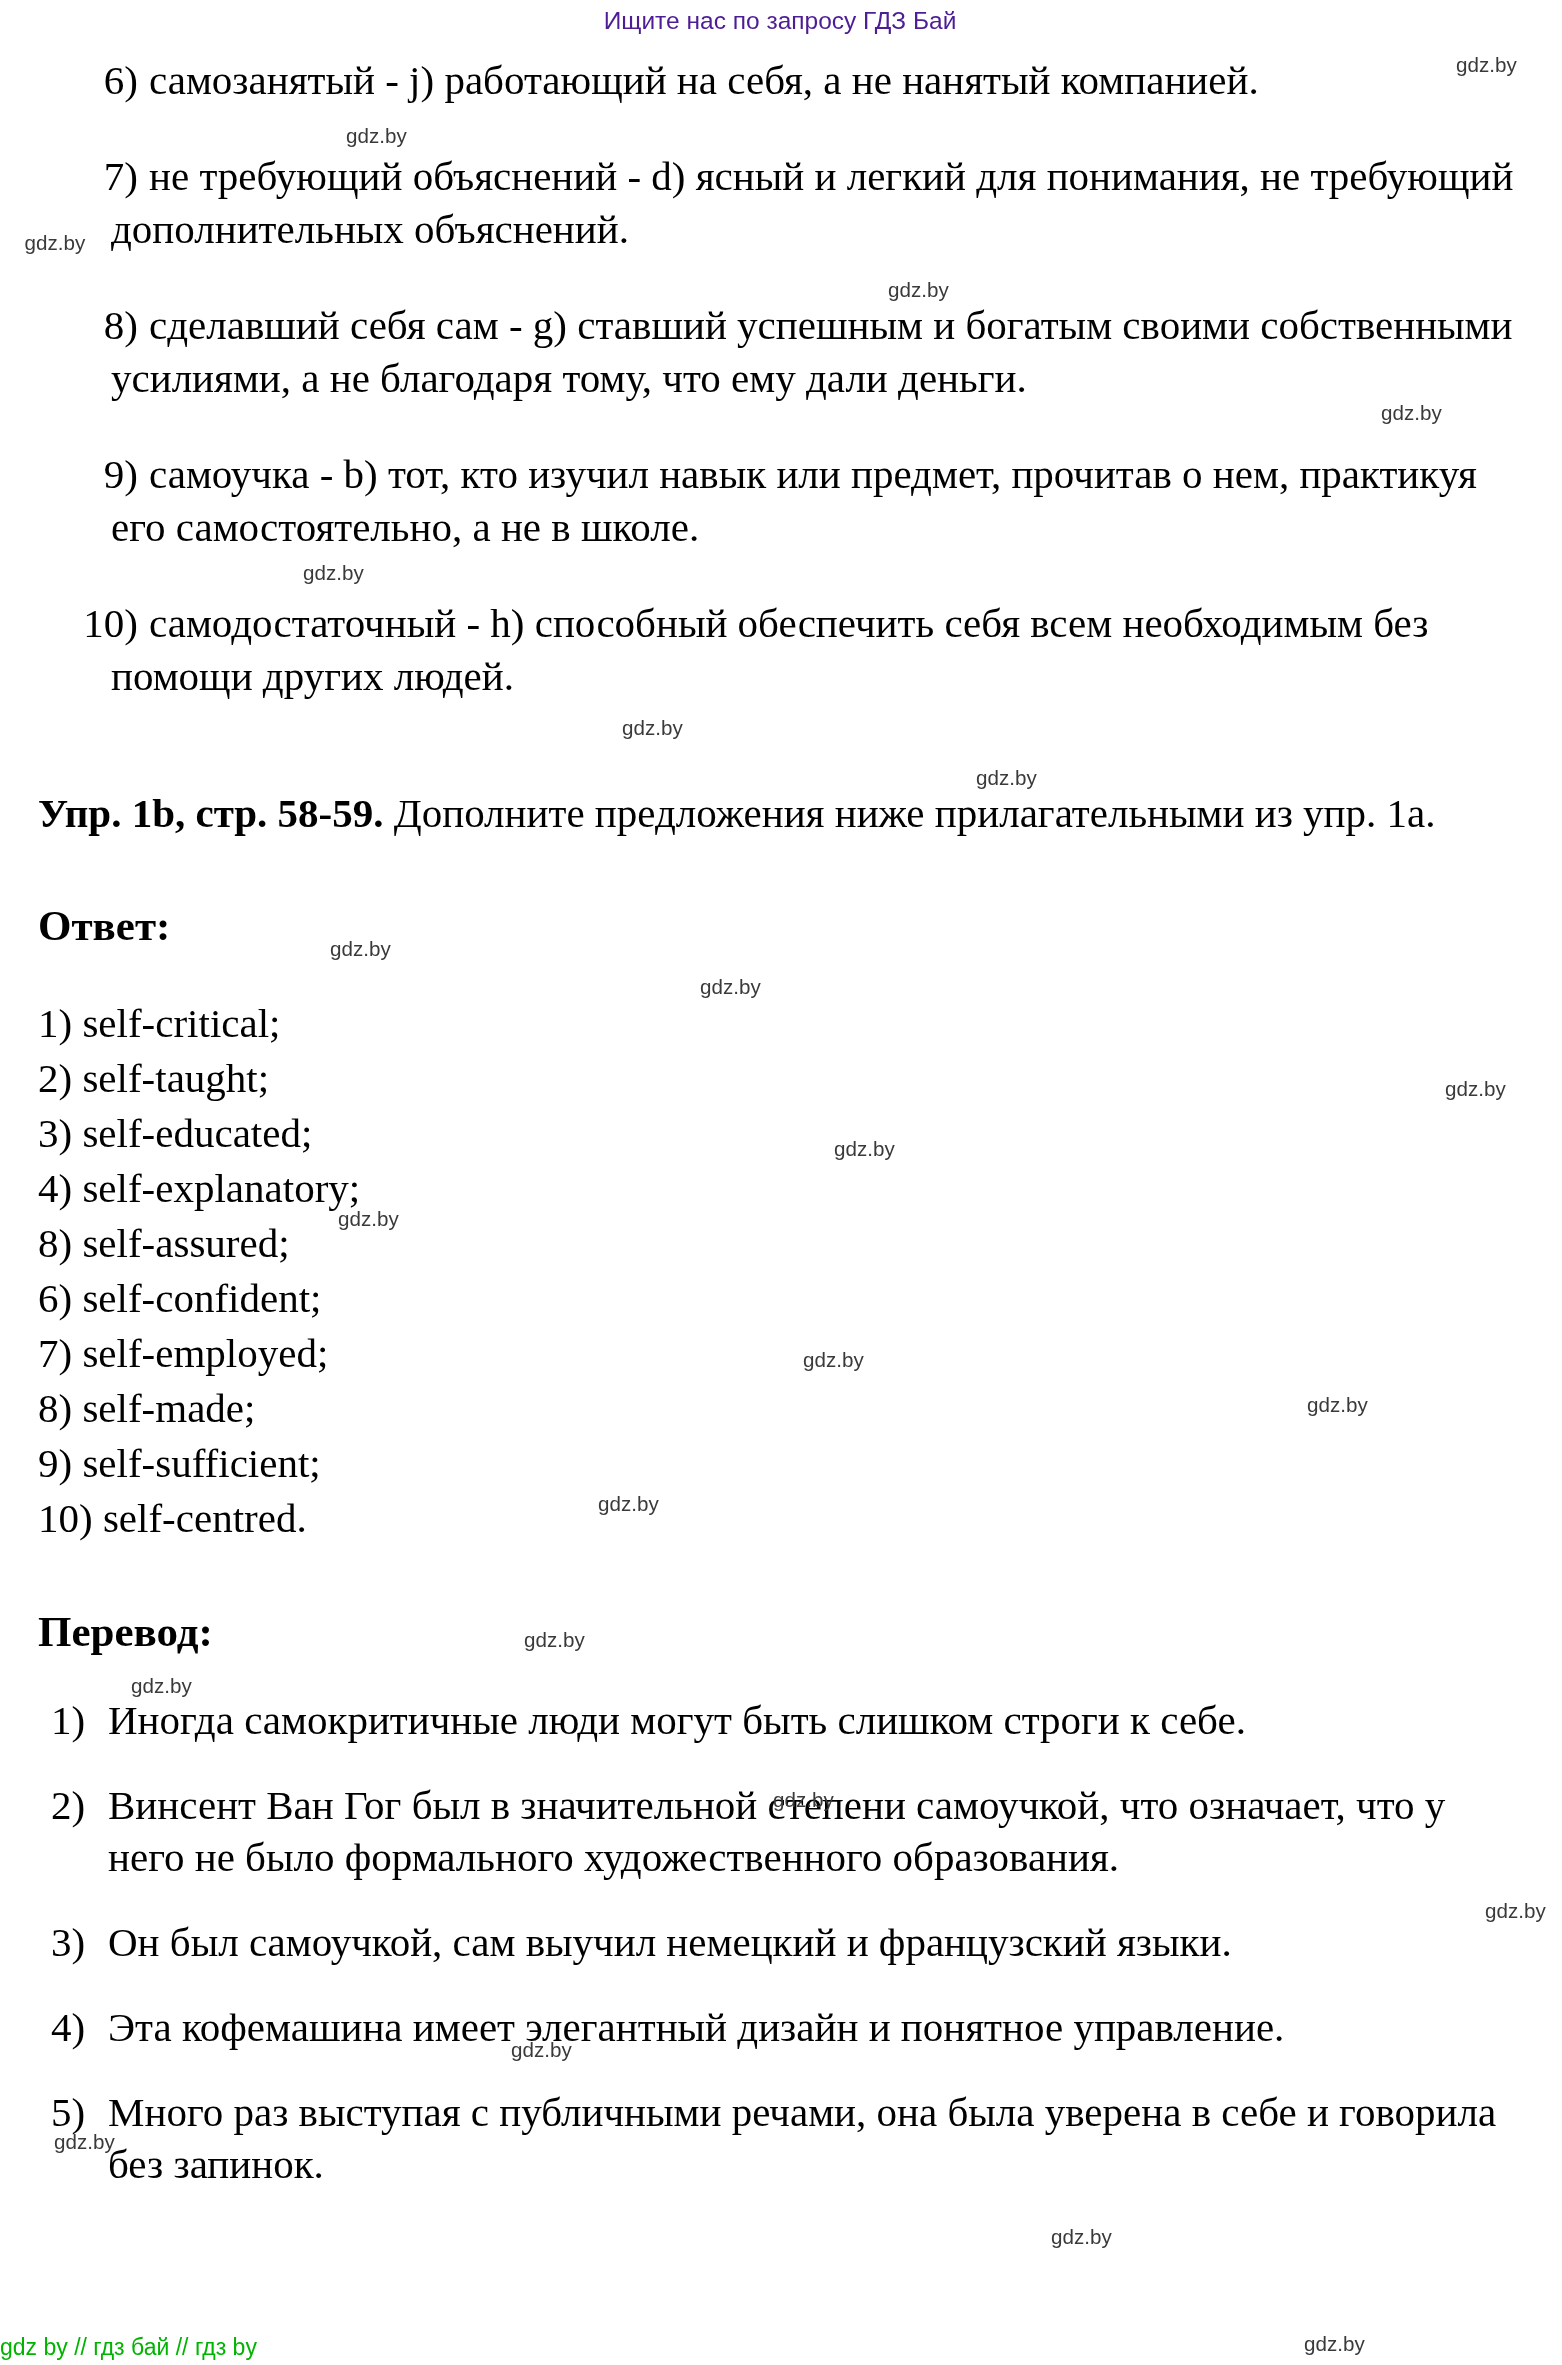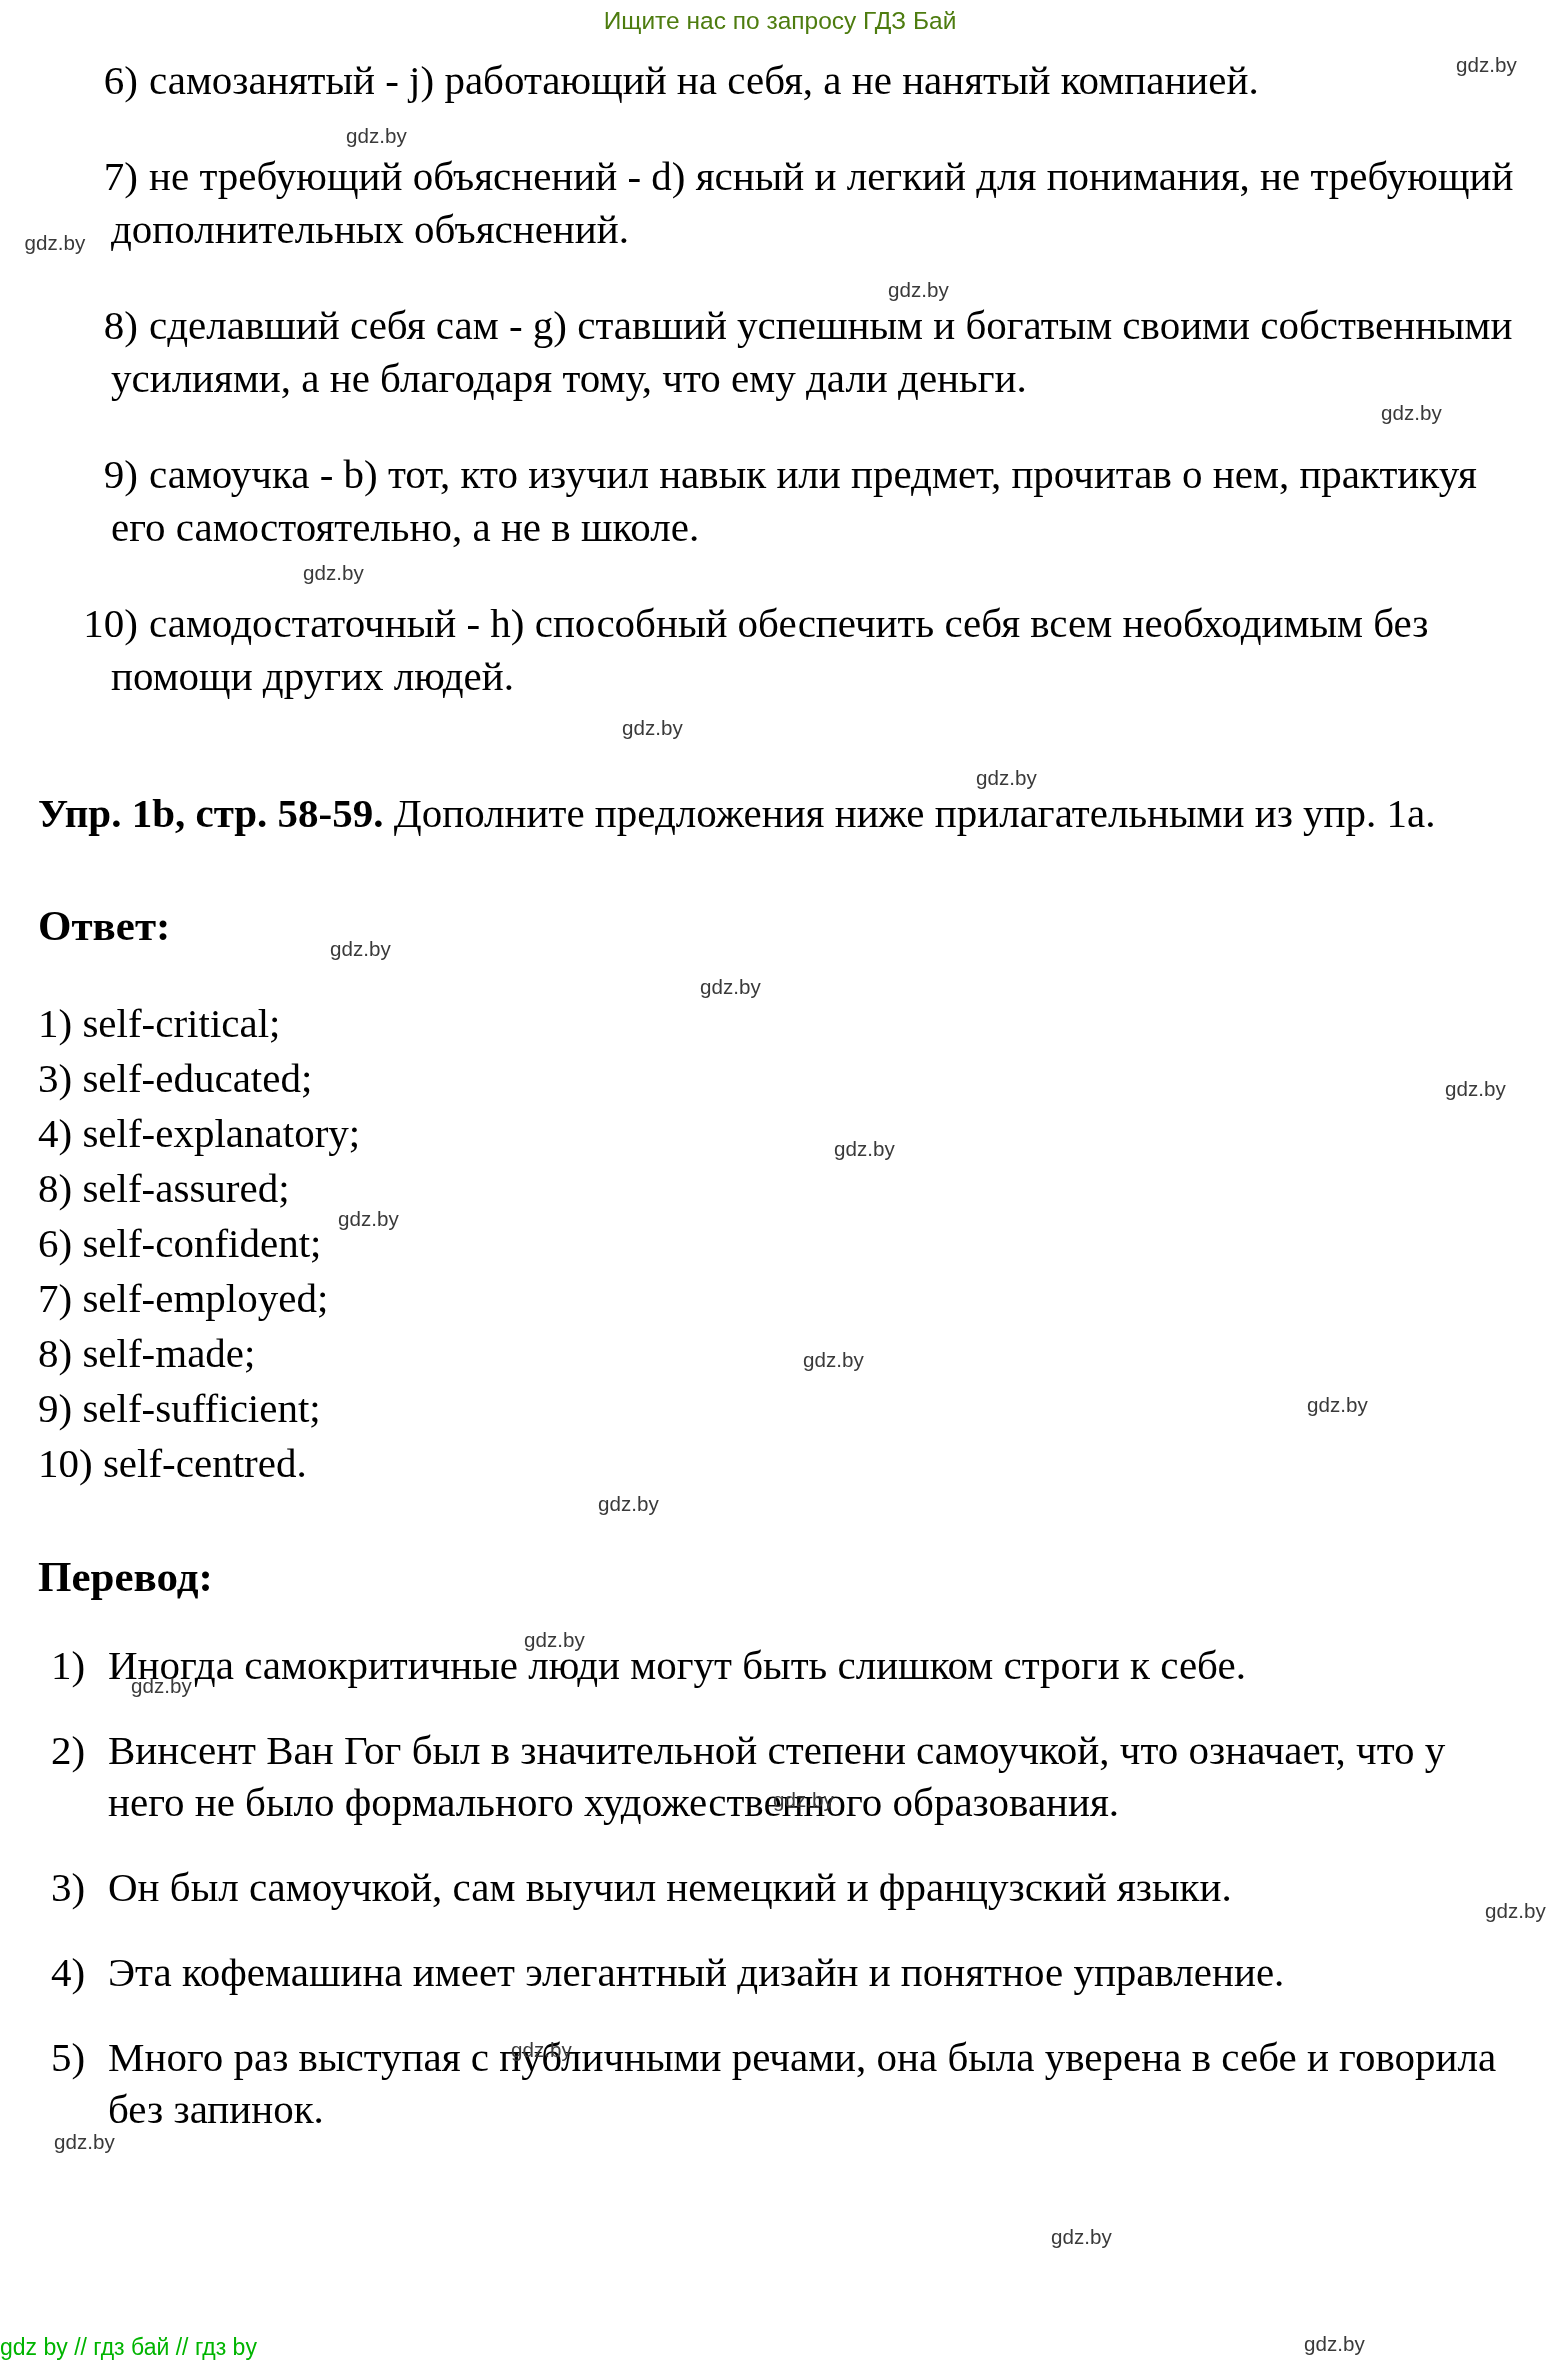--- a/index.html
+++ b/index.html
@@ -12,21 +12,21 @@
     font-family: "Liberation Serif", "DejaVu Serif", serif;
     font-size: 41px;
     padding: 6.3px 40px 0 38px;
   }
 
   .site-header {
     font-family: "Liberation Sans", "DejaVu Sans", sans-serif;
     font-size: 24.5px;
     line-height: 30px;
     text-align: center;
-    color: #4d7c0f;
+    color: #4c1d95;
   }
 
   
   .def-list { margin-top: 17.4px; }
   .def-item {
     padding-left: 73px;
     line-height: 53px;
     margin-bottom: 43px;
   }
   .def-num {
@@ -117,20 +117,21 @@
 </div>
 
 <div class="exercise-title">
   <span class="bold">Упр. 1b, стр. 58-59.</span><span> Дополните предложения ниже прилагательными из упр. 1a.</span>
 </div>
 
 <div class="section-label answer-label">Ответ:</div>
 
 <div class="answers">
   <div class="answer-item">1) self-critical;</div>
+  <div class="answer-item">2) self-taught;</div>
   <div class="answer-item">3) self-educated;</div>
   <div class="answer-item">4) self-explanatory;</div>
   <div class="answer-item">8) self-assured;</div>
   <div class="answer-item">6) self-confident;</div>
   <div class="answer-item">7) self-employed;</div>
   <div class="answer-item">8) self-made;</div>
   <div class="answer-item">9) self-sufficient;</div>
   <div class="answer-item">10) self-centred.</div>
 </div>
 

